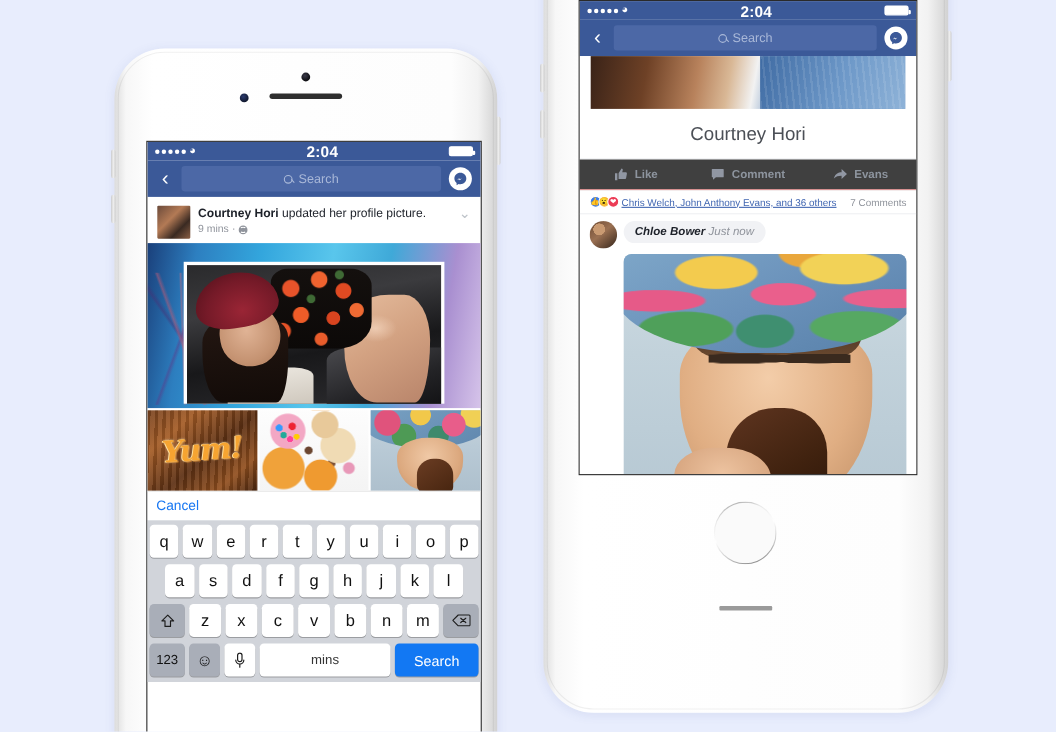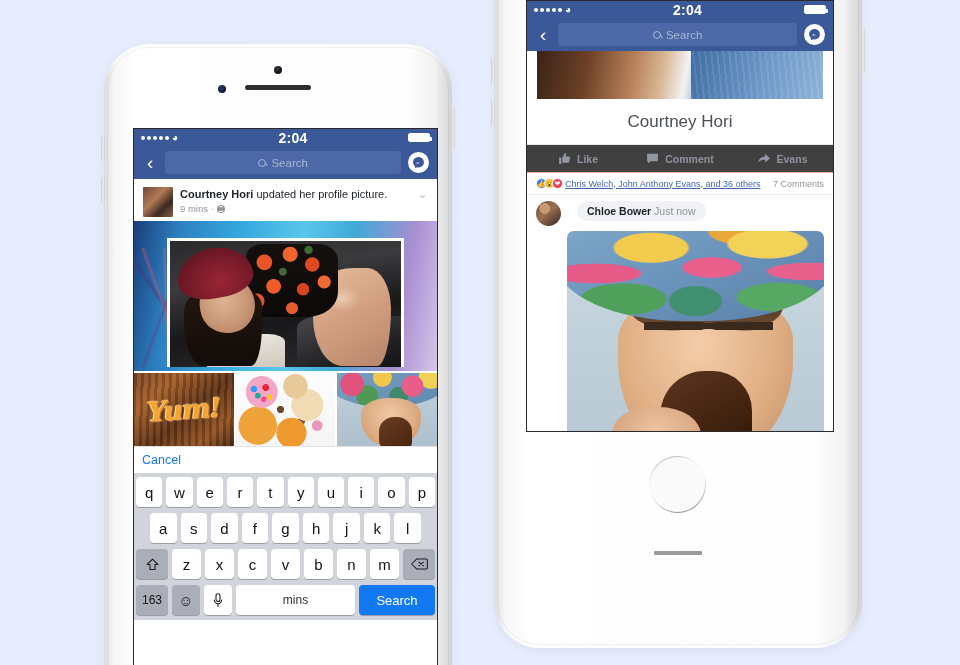--- a/index.html
+++ b/index.html
@@ -315,21 +315,21 @@
   .reactions { display: flex; }
   .rxn { width: 11px; height: 11px; border-radius: 50%; border: 1.2px solid #fff; margin-right: -3px;
          display:flex;align-items:center;justify-content:center;font-size:7px;line-height:1;}
   .rxn.like { background:#3b7dea; color:#fff; }
   .rxn.wow  { background:#f7c14b; color:#5a3c00; }
   .rxn.love { background:#ec3b55; color:#fff; }
   .likers { flex: 1; font-size: 9px; color: #4267b2; text-decoration: underline; }
   .ccount { font-size: 9px; color: #90949c; }
 
   .comment-block { background:#fff; padding: 6px 9px 0; }
-  .comment-top { display: flex; gap: 16px; align-items: flex-start; }
+  .comment-top { display: flex; gap: 6px; align-items: flex-start; font-style: italic; }
   .avatar-rd {
     width: 25px; height: 25px; border-radius: 50%; flex: none; overflow:hidden;
     background: radial-gradient(circle at 35% 30%, #c99a72 0 22%, transparent 23%),
                 linear-gradient(140deg,#6d4a33 0%,#9a7052 45%,#33241a 100%);
   }
   .bubble {
     background: #f1f2f5; border-radius: 13px; padding: 4px 10px;
     font-size: 10.5px; color: #1d2129;
   }
   .bubble b { font-weight: bold; }
@@ -506,21 +506,21 @@
         <div class="key">n</div>
         <div class="key">m</div>
         <div class="key fn">
           <svg width="17" height="14" viewBox="0 0 26 18">
               <path fill="none" stroke="#1d1d1d" stroke-width="1.6" stroke-linejoin="round" d="M8.5 1.5h15a1.5 1.5 0 0 1 1.5 1.5v12a1.5 1.5 0 0 1-1.5 1.5h-15L1 9z"></path>
               <path stroke="#1d1d1d" stroke-width="1.6" stroke-linecap="round" d="m12 6 7 6M19 6l-7 6"></path>
             </svg>
         </div>
       </div>
       <div class="krow r4">
-        <div class="key num">163</div>
+        <div class="key num">123</div>
         <div class="key emoji">☺</div>
         <div class="key mic">
           <svg width="10" height="15" viewBox="0 0 12 18">
               <rect x="3.6" y="0.8" width="4.8" height="9.4" rx="2.4" fill="none" stroke="#1d1d1d" stroke-width="1.3"></rect>
               <path d="M1.6 8.4a4.4 4.4 0 0 0 8.8 0M6 12.8v3.4" fill="none" stroke="#1d1d1d" stroke-width="1.3" stroke-linecap="round"></path>
             </svg>
         </div>
         <div class="key space">mins</div>
         <div class="key go">Search</div>
       </div>

